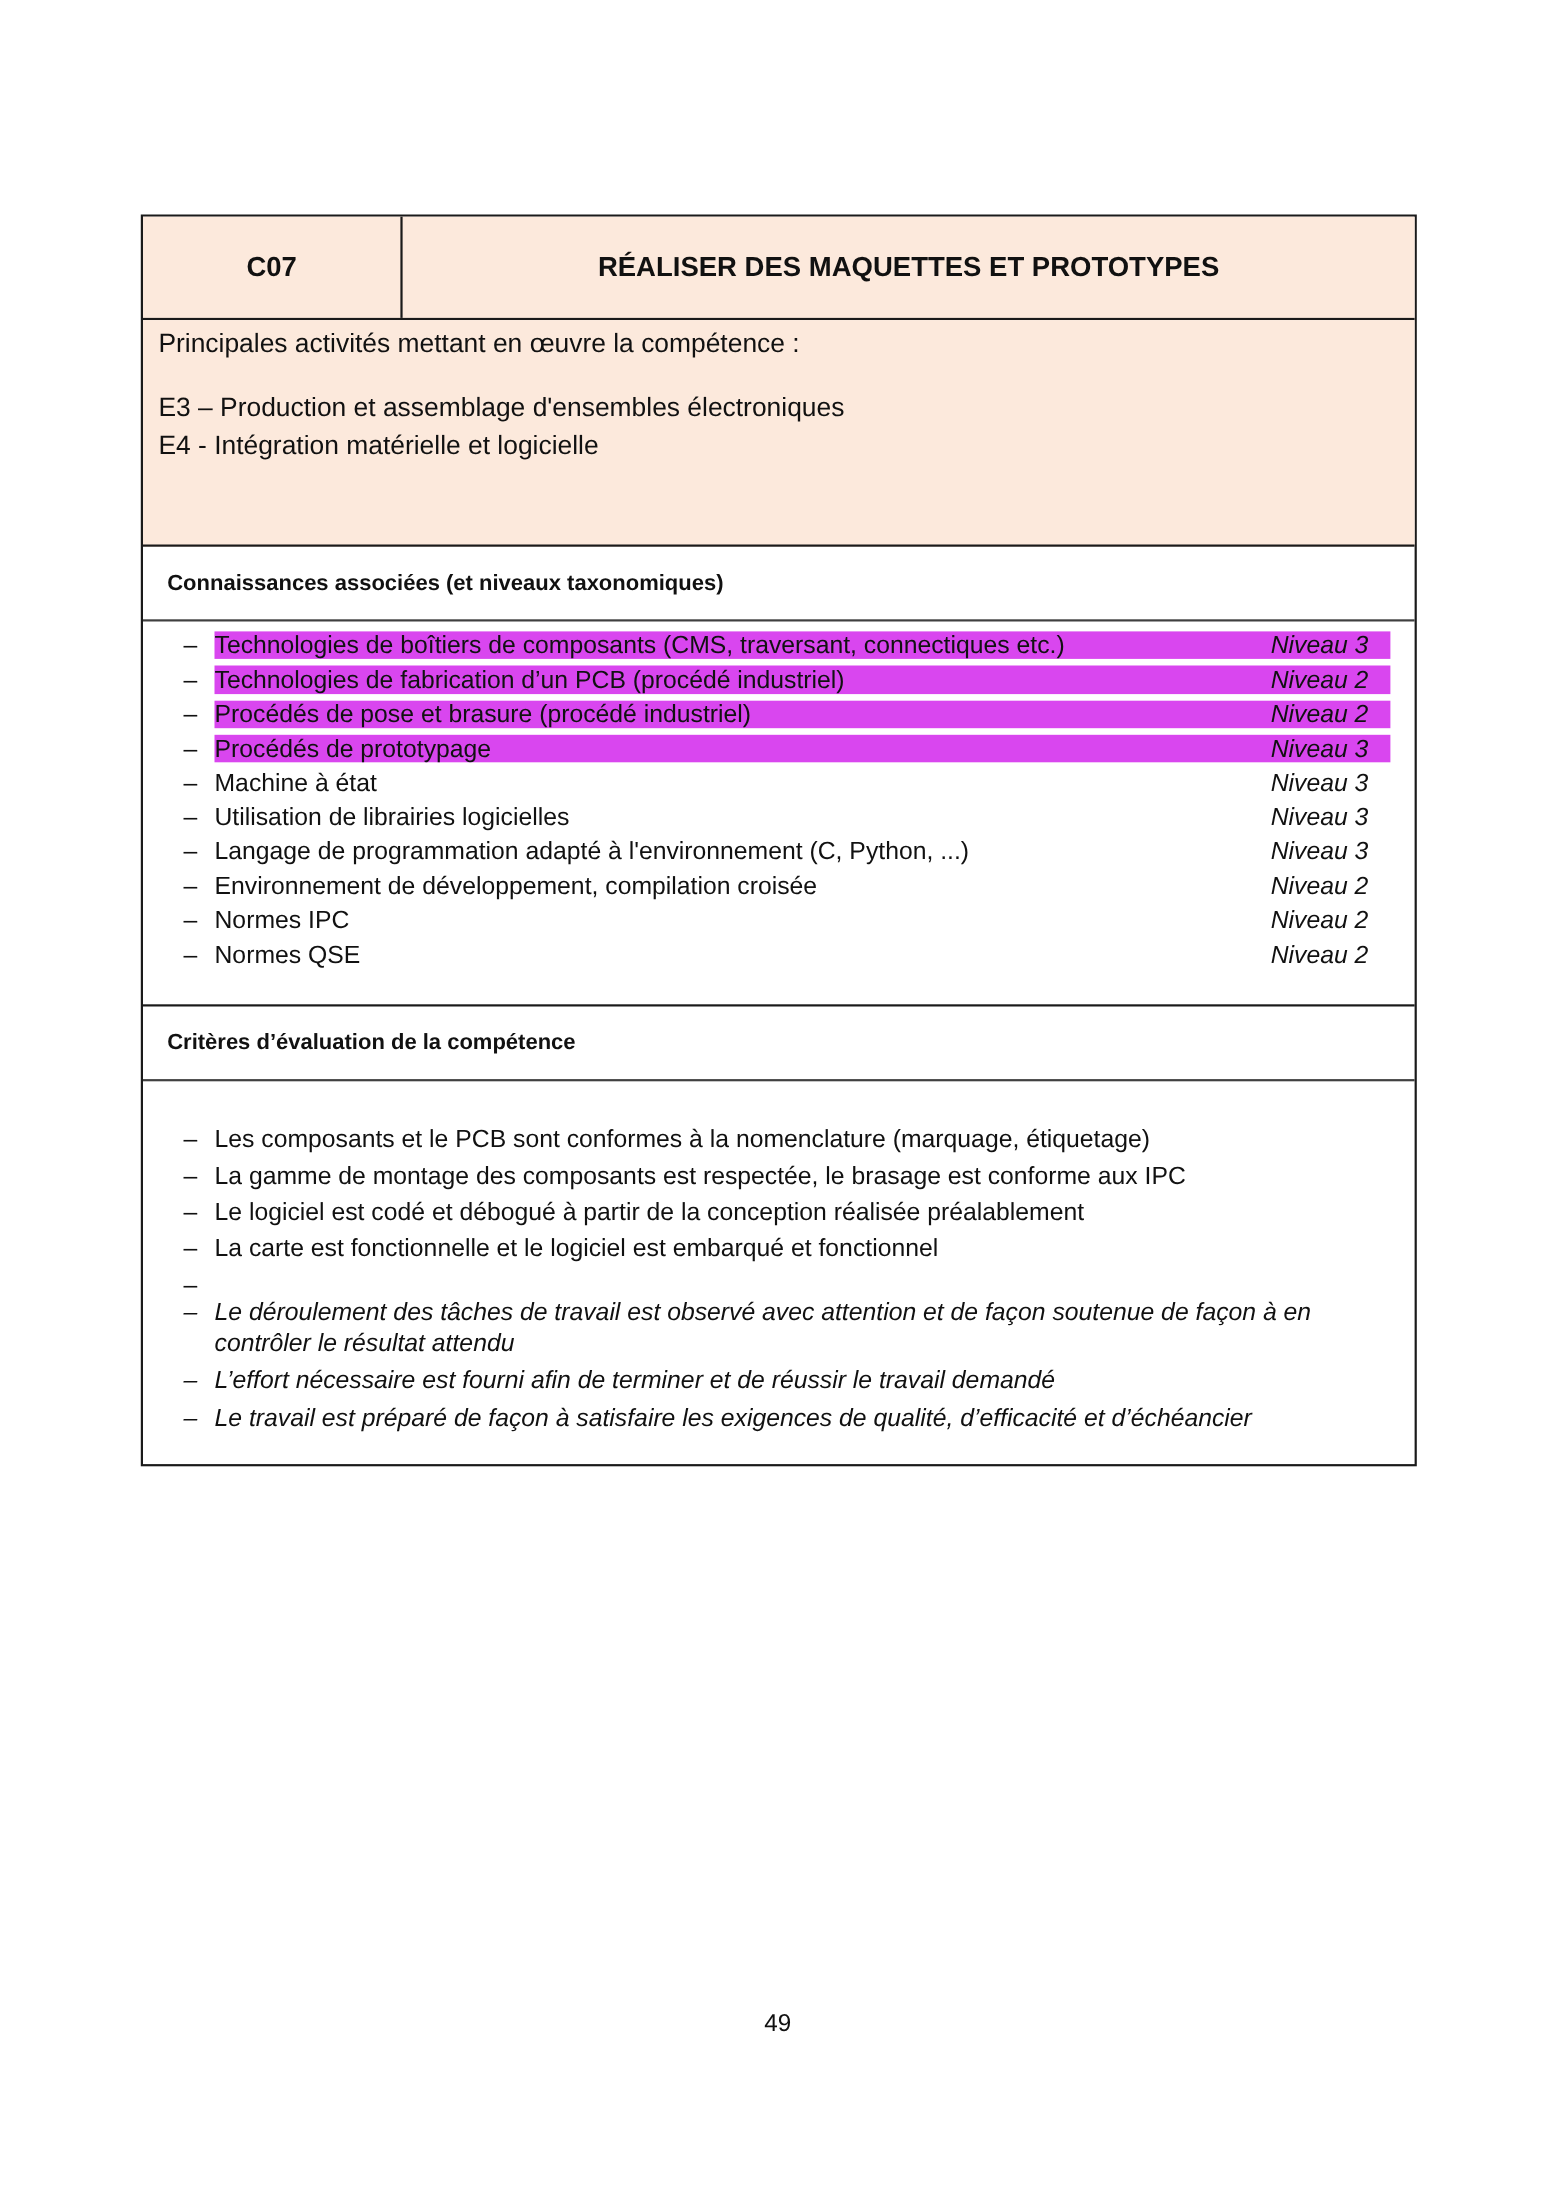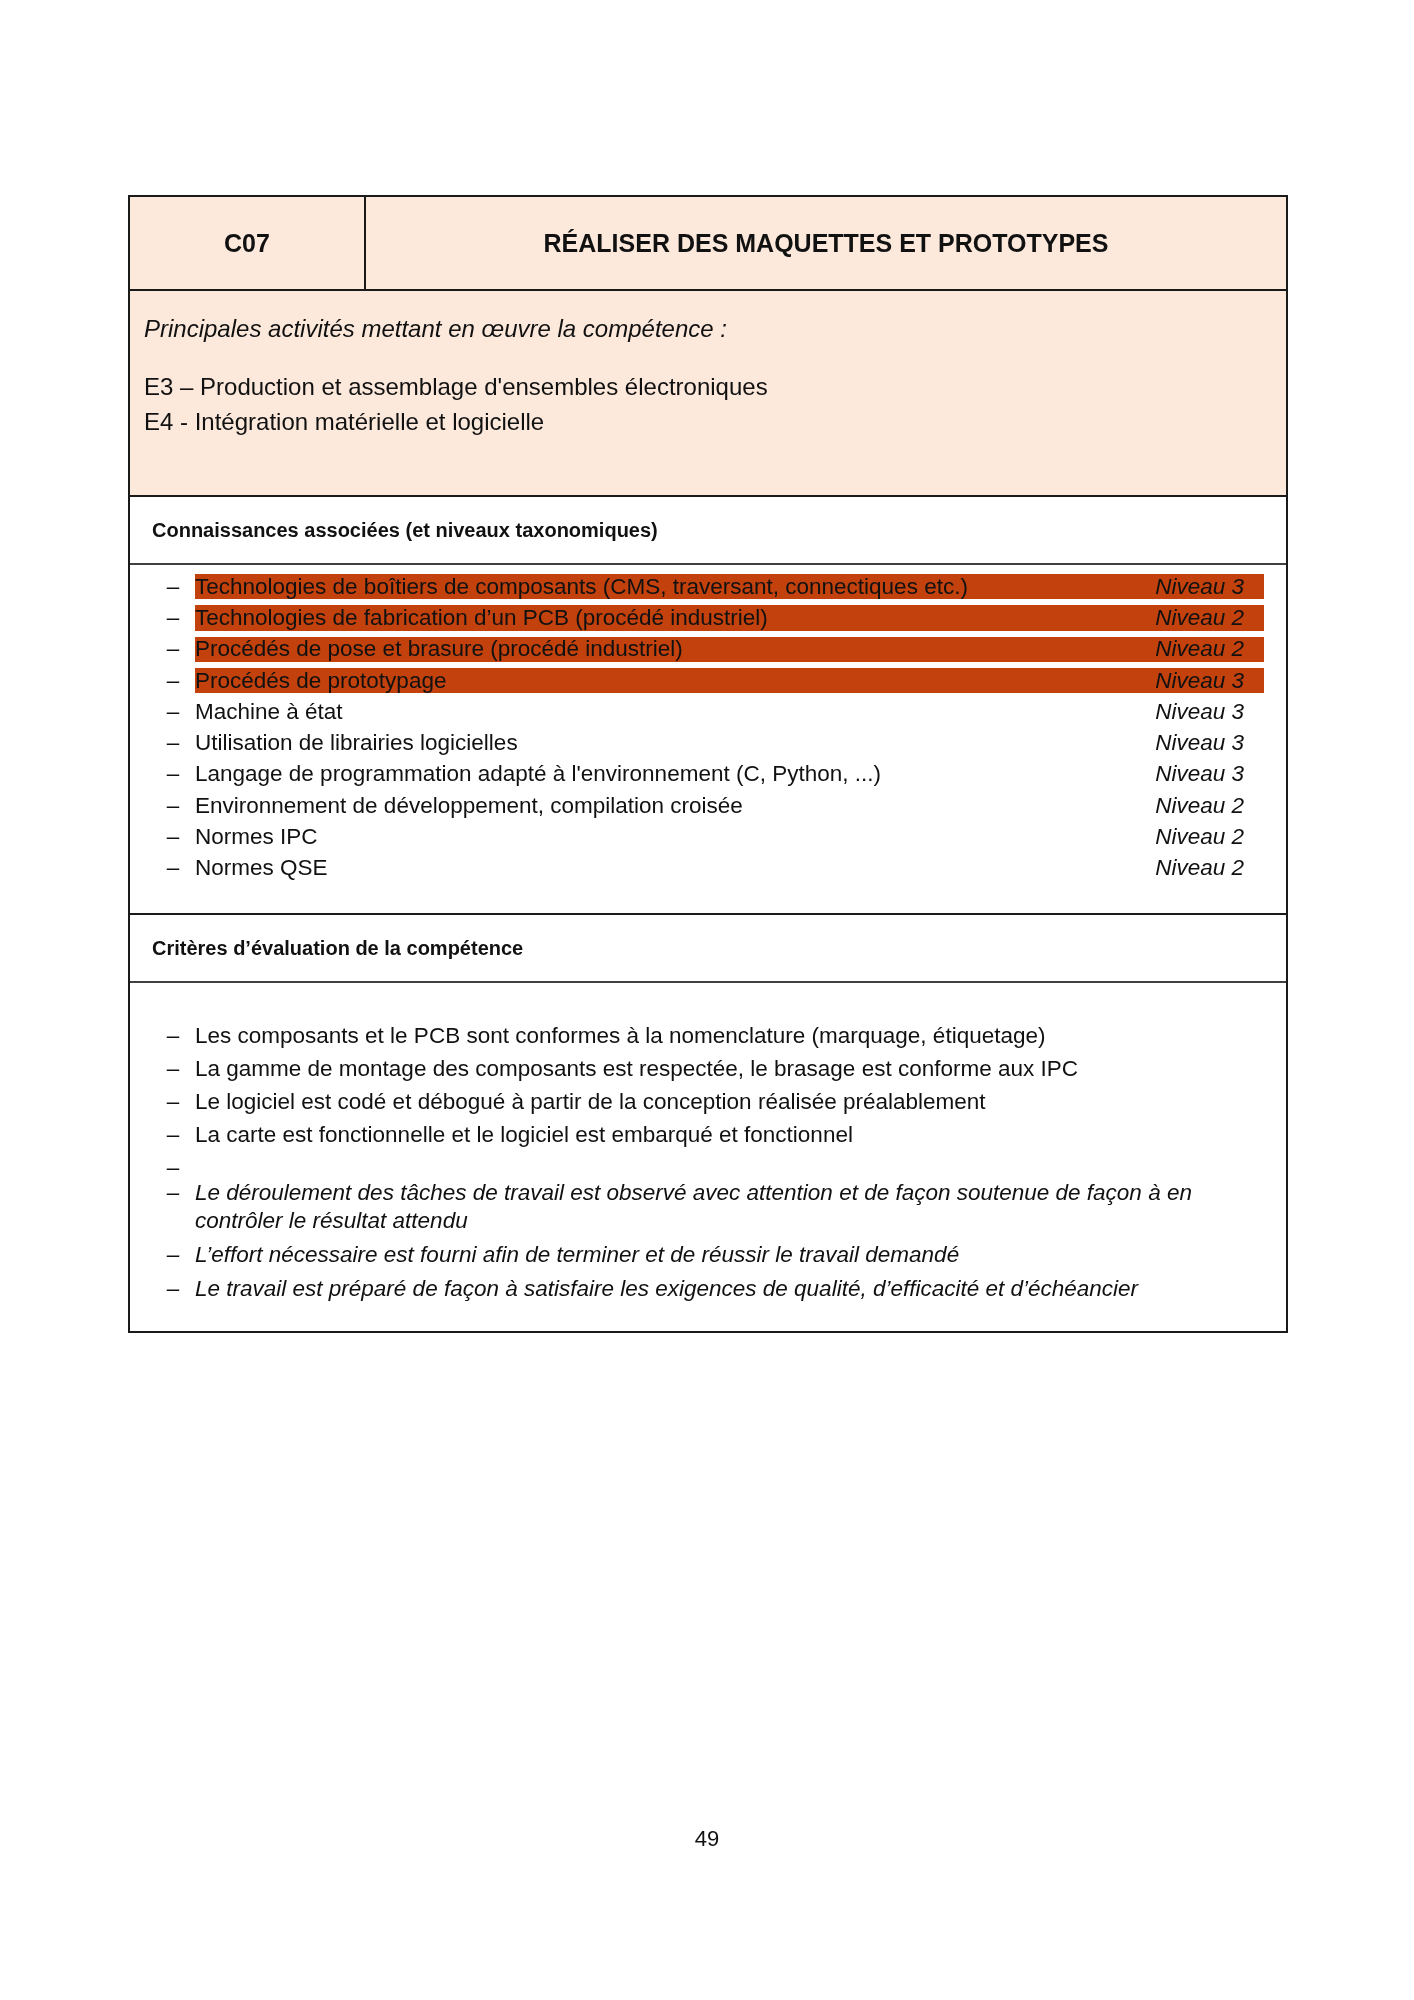--- a/index.html
+++ b/index.html
@@ -55,22 +55,21 @@
     }
     .activities {
       background: #fce9dc;
       height: 206px;
       border-bottom: 2px solid #1a1a1a;
       padding: 0 14px;
       box-sizing: border-box;
       font-size: 24px;
     }
     .activities .intro {
-      font-style: italic;
-      padding-top: 24px;
+      padding-top: 8px;
       line-height: 28px;
     }
     .activities .act-list {
       margin-top: 26px;
     }
     .activities .act {
       line-height: 35px;
     }
     .section-head {
       height: 68px;
@@ -106,21 +105,21 @@
       position: absolute;
       left: 65px;
       right: 22px;
       top: 3px;
       bottom: 3px;
       display: flex;
       align-items: center;
       justify-content: space-between;
     }
     .k-body.highlight {
-      background: #c2410c;
+      background: #d946ef;
     }
     .k-level {
       font-style: italic;
       padding-right: 20px;
     }
     .criteria {
       padding: 36px 0 22px 0;
       box-sizing: border-box;
       font-size: 22.5px;
     }

